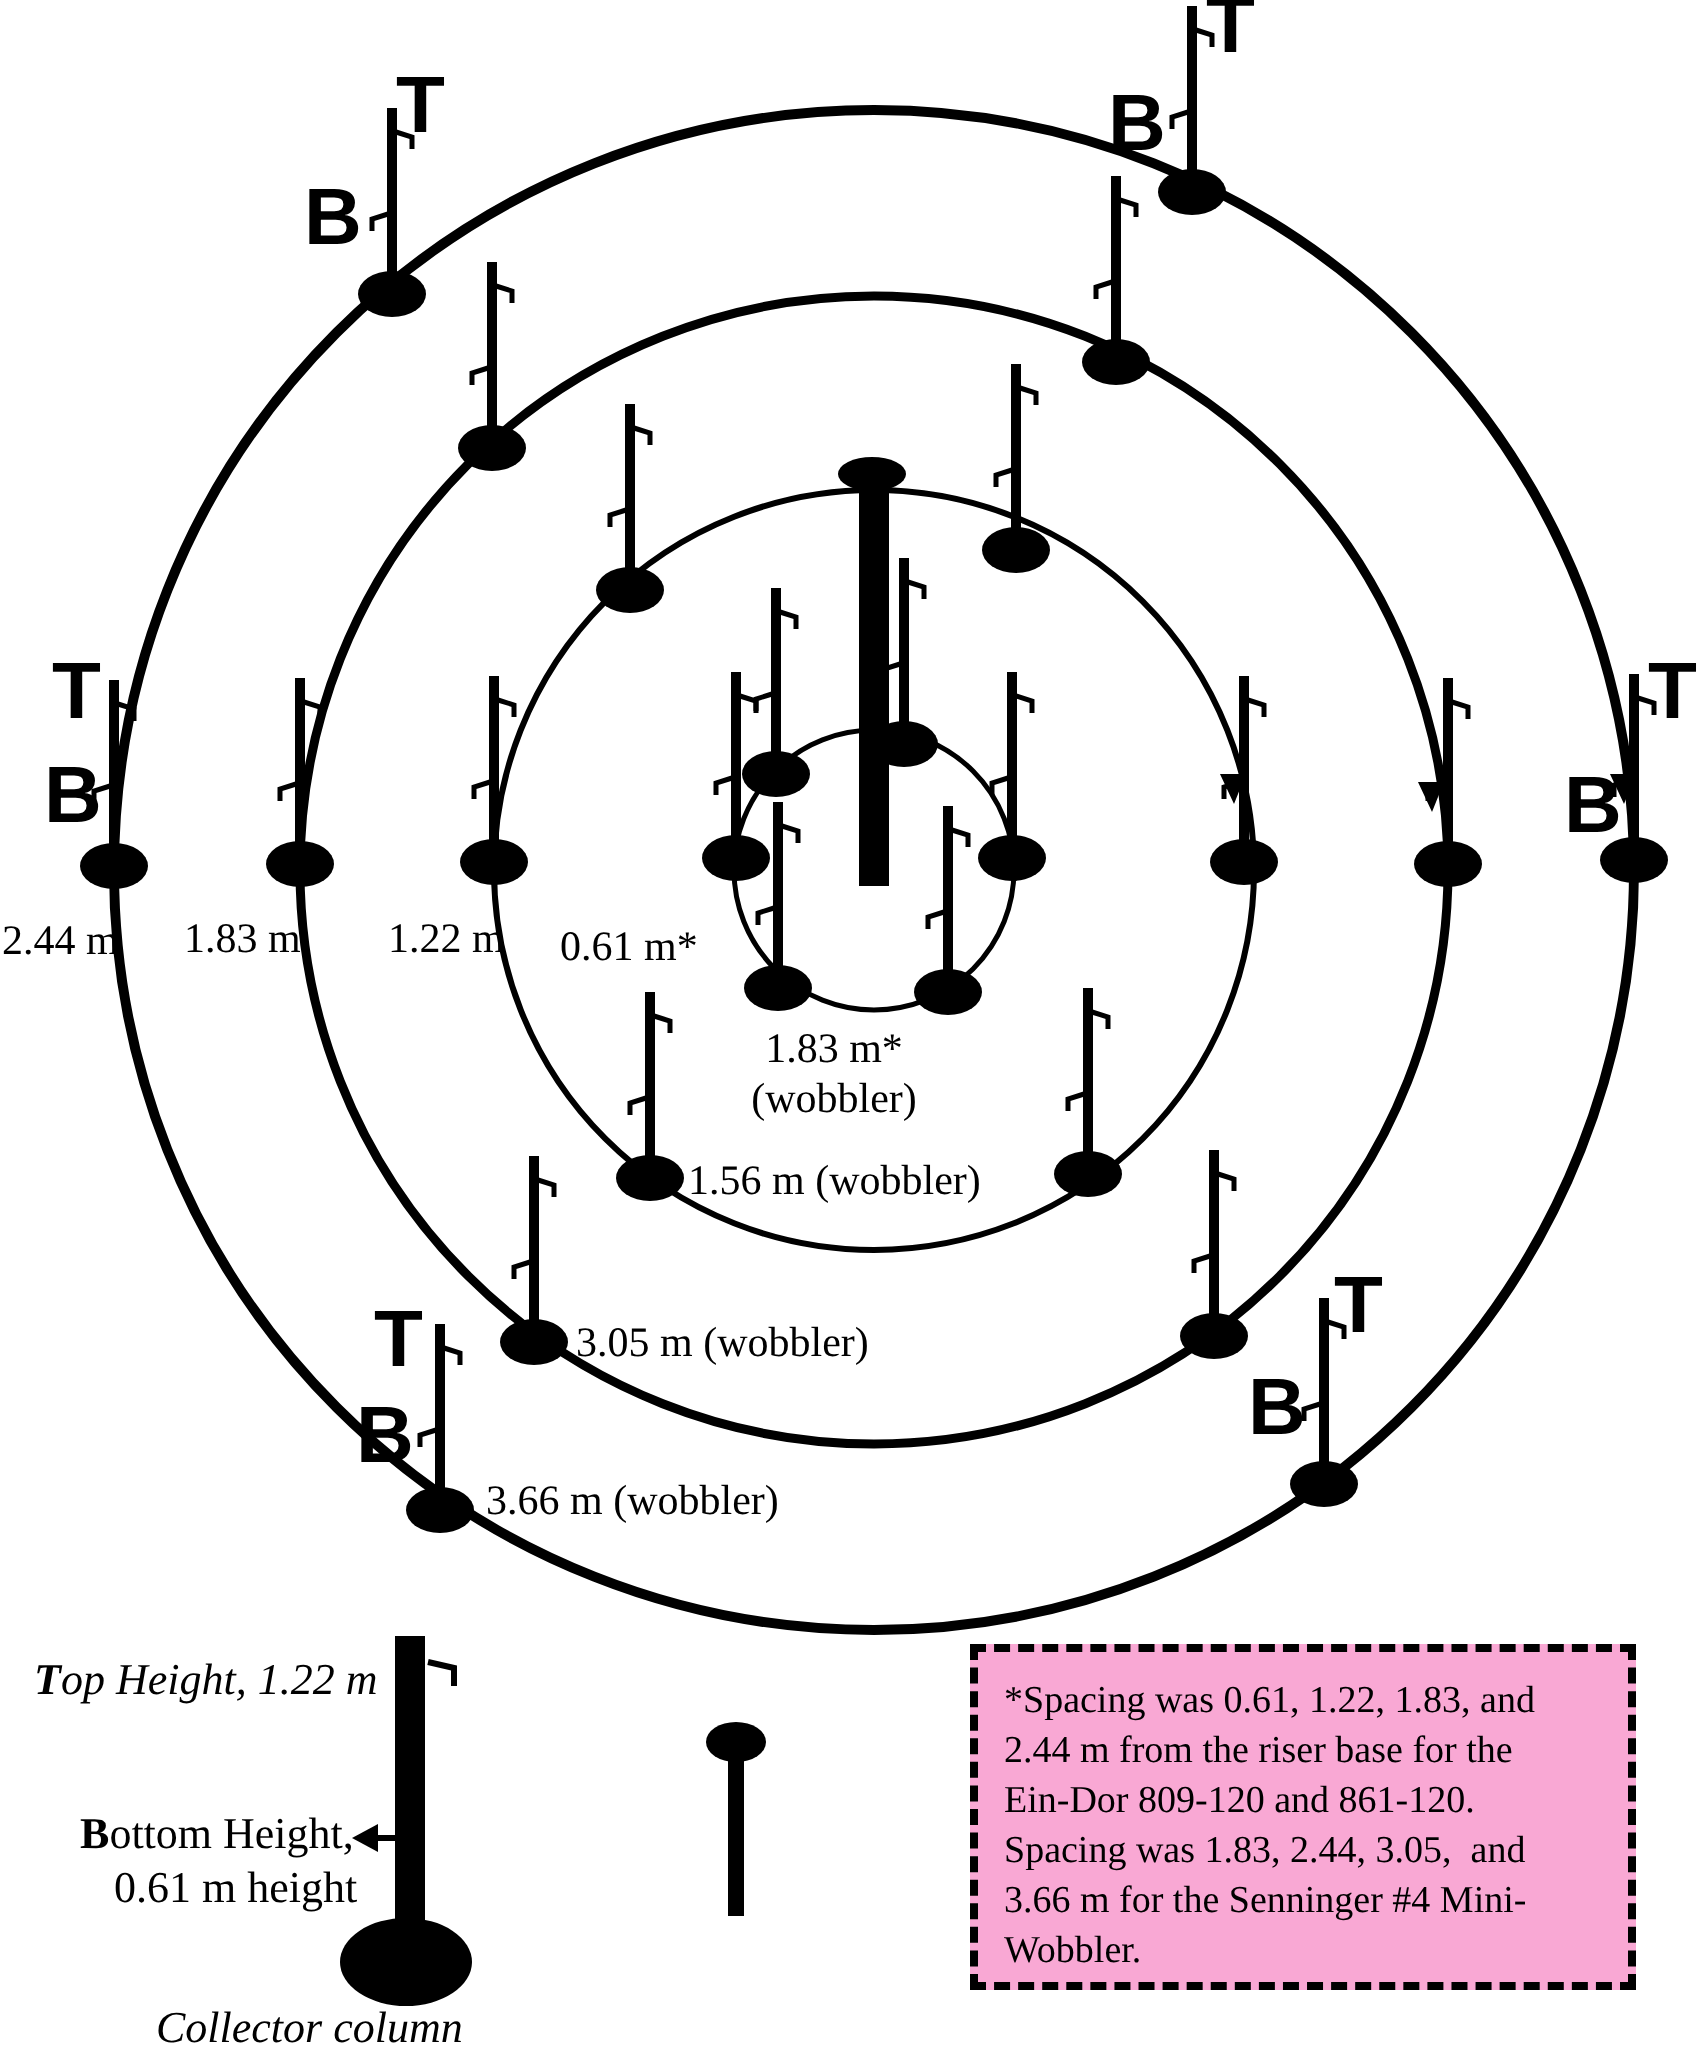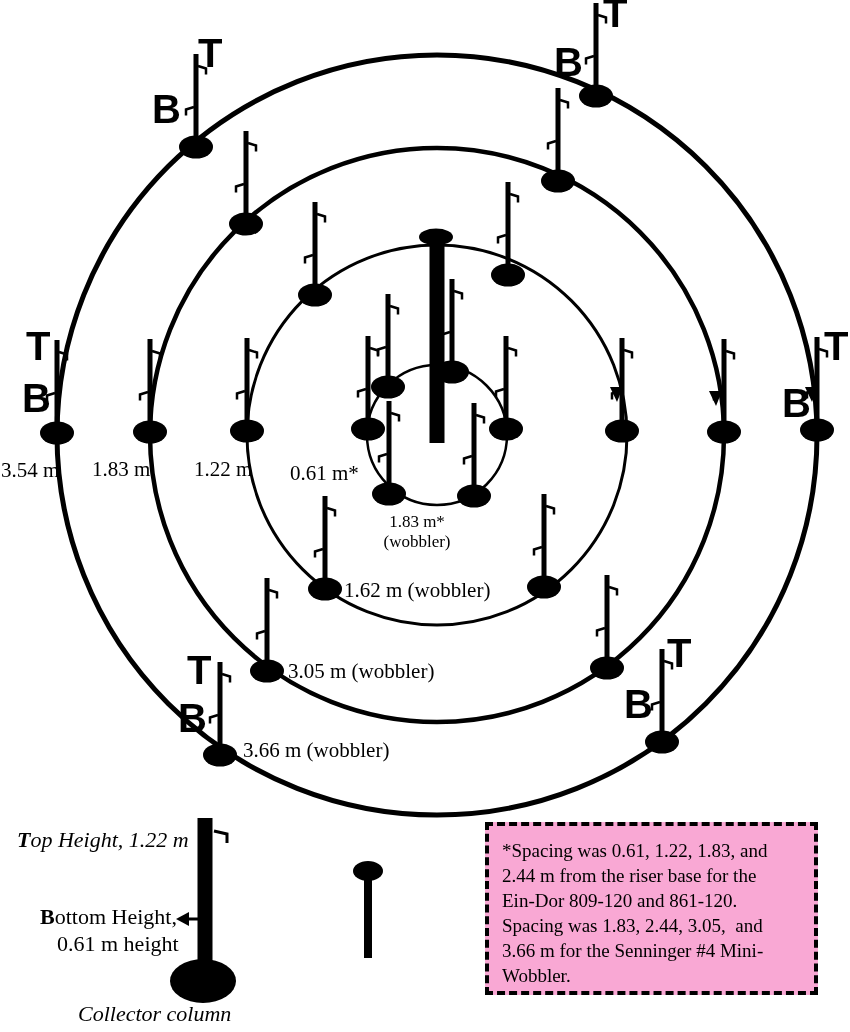--- a/index.html
+++ b/index.html
@@ -142,27 +142,27 @@
       <ellipse cx="436" cy="237" rx="17" ry="8.5" fill="#000000"></ellipse>
       <rect x="197.5" y="818" width="15" height="150" fill="#000000"></rect>
       <ellipse cx="203" cy="981" rx="33" ry="22" fill="#000000"></ellipse>
       <path d="M 214 831 l 13 3 l 0 9" stroke="#000000" stroke-width="3" fill="none"></path>
       <path d="M 186 919 L 203 919" stroke="#000000" stroke-width="3" fill="none"></path>
       <path d="M 176 919 L 189 912 L 189 926 Z" fill="#000000"></path>
       <rect x="364" y="876" width="8" height="82" fill="#000000"></rect>
       <ellipse cx="368" cy="871" rx="15" ry="10" fill="#000000"></ellipse>
     </svg>
   <div id="labels-layer">
-      <div class="lbl" style="left: 1px; top: 458px; font-size: 21px;">3.54 m</div>
+      <div class="lbl" style="left: 1px; top: 458px; font-size: 21px;">2.44 m</div>
       <div class="lbl" style="left: 92px; top: 457px; font-size: 21px;">1.83 m</div>
       <div class="lbl" style="left: 194px; top: 457px; font-size: 21px;">1.22 m</div>
-      <div class="lbl" style="left: 290px; top: 461px; font-size: 21px;">0.61 m*</div>
-      <div class="lbl" style="left: 367px; top: 512px; font-size: 17px; width: 100px; text-align: center;">1.83 m*
+      <div class="lbl" style="left: 280px; top: 461px; font-size: 21px;">0.61 m*</div>
+      <div class="lbl" style="left: 367px; top: 512px; font-size: 21px; width: 100px; text-align: center;">1.83 m*
 (wobbler)</div>
-      <div class="lbl" style="left: 344px; top: 578px; font-size: 21px;">1.62 m (wobbler)</div>
+      <div class="lbl" style="left: 344px; top: 578px; font-size: 21px;">1.56 m (wobbler)</div>
       <div class="lbl" style="left: 288px; top: 659px; font-size: 21px;">3.05 m (wobbler)</div>
       <div class="lbl" style="left: 243px; top: 738px; font-size: 21px;">3.66 m (wobbler)</div>
       <div class="lbl cap-bold" style="left: 17px; top: 827px; font-size: 22px; font-style: italic;">Top Height, 1.22 m</div>
       <div class="lbl cap-bold" style="left: 40px; top: 904px; font-size: 22px;">Bottom Height,</div>
       <div class="lbl" style="left: 57px; top: 931px; font-size: 22px;">0.61 m height</div>
       <div class="lbl" style="left: 78px; top: 1001px; font-size: 22px; font-style: italic;">Collector column</div>
       <div class="tb" style="left: 26px; top: 326px;">T</div>
       <div class="tb" style="left: 22px; top: 378px;">B</div>
       <div class="tb" style="left: 198px; top: 33px;">T</div>
       <div class="tb" style="left: 152px; top: 89px;">B</div>

